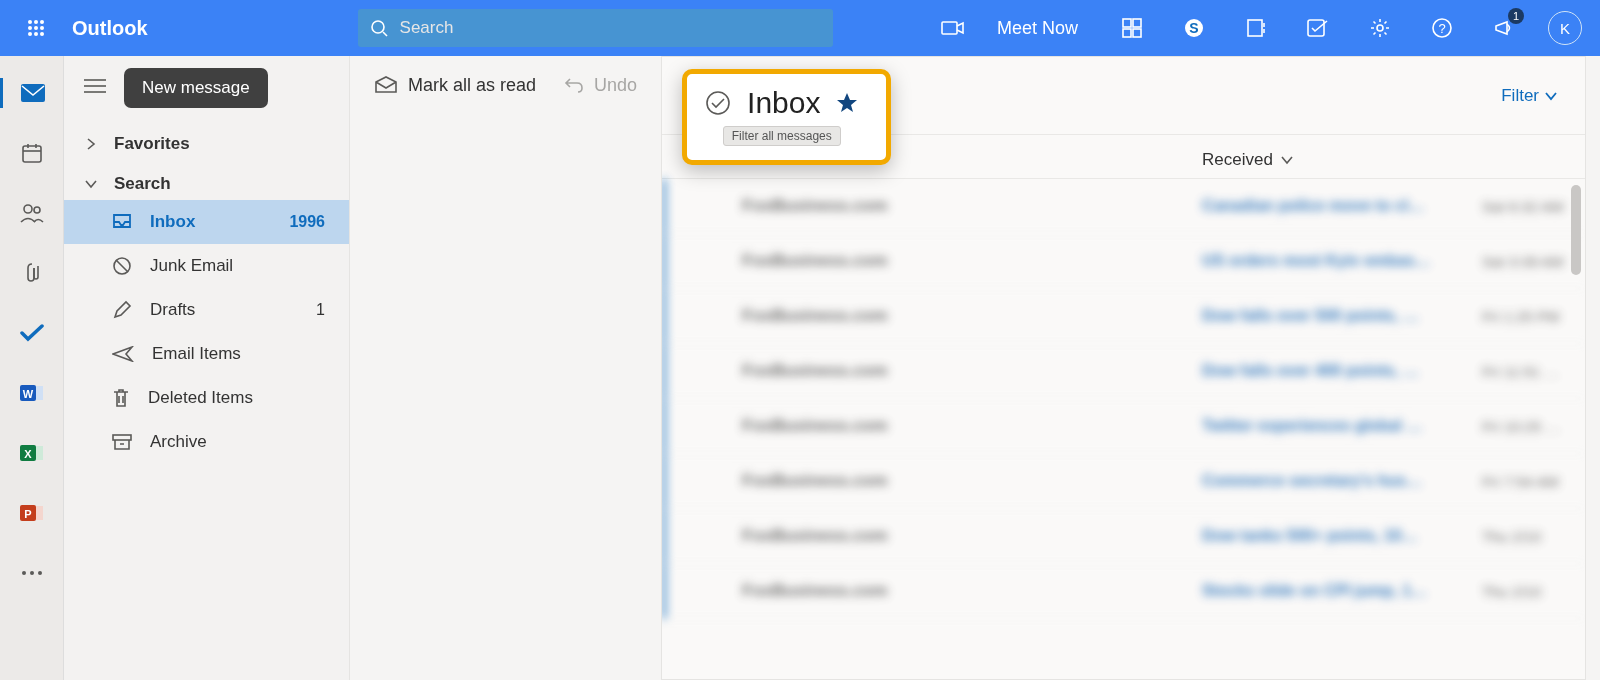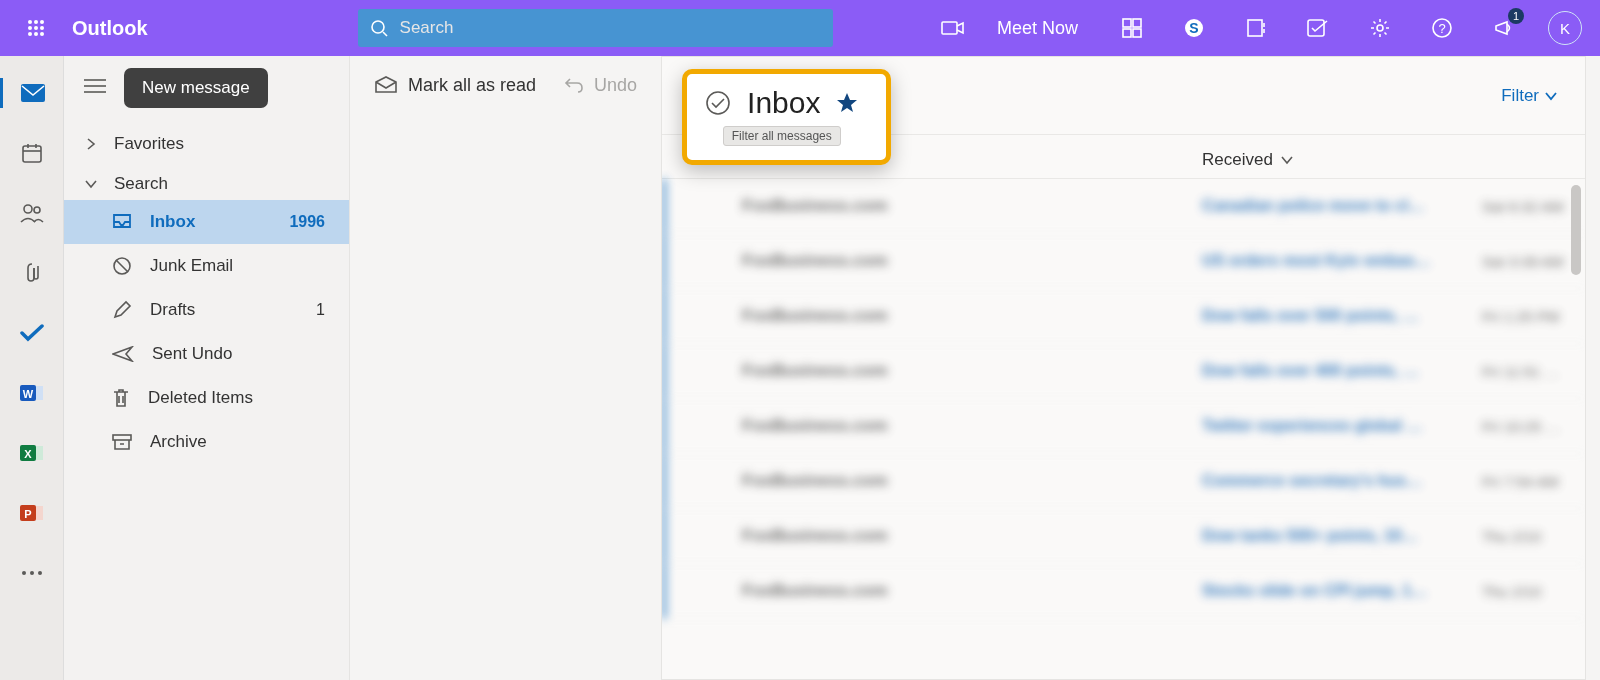--- a/index.html
+++ b/index.html
@@ -1,38 +1,38 @@
 <!DOCTYPE html>
 <html><head>
 <meta charset="utf-8">
 <style>
   *{box-sizing:border-box;margin:0;padding:0;font-family:"Segoe UI",Arial,sans-serif}
   body{width:1600px;height:680px;overflow:hidden;background:#f3f2f1}
   
-  .hdr{height:56px;background:#8b5cf6;display:flex;align-items:center;color:#fff;padding:0 18px;gap:10px}
+  .hdr{height:56px;background:#3b82f6;display:flex;align-items:center;color:#fff;padding:0 18px;gap:10px}
   .waffle{width:36px;height:36px;display:flex;align-items:center;justify-content:center;cursor:pointer}
   .brand{font-size:20px;font-weight:600;margin-left:8px;margin-right:200px}
   .search{width:475px;height:38px;background:#4794d2;border-radius:3px;display:flex;align-items:center;padding:0 12px;color:#fff}
   .search input{background:transparent;border:0;outline:0;color:#fff;font-size:17px;margin-left:12px;flex:1}
   .search input::placeholder{color:#e6e6e6}
   .hdr-right{margin-left:auto;display:flex;align-items:center;gap:26px}
   .hicon{width:36px;height:36px;display:flex;align-items:center;justify-content:center;cursor:pointer;position:relative}
   .meet{font-size:18px;margin-right:10px;cursor:pointer}
   .avatar{width:34px;height:34px;border-radius:50%;border:1.5px solid #cfe3f6;display:flex;align-items:center;justify-content:center;font-size:15px;color:#fff}
   .badge{position:absolute;top:-2px;right:-2px;background:#1b3a63;color:#fff;border-radius:50%;width:16px;height:16px;font-size:11px;display:flex;align-items:center;justify-content:center}
   
   .main{display:flex;height:calc(100% - 56px)}
   .rail{width:64px;background:#eceae8;display:flex;flex-direction:column;align-items:center;padding-top:22px;gap:30px;border-right:1px solid #ddd}
   .rail .ract{border-left:3px solid #0f6cbd}
   .ricon{width:64px;height:30px;display:flex;align-items:center;justify-content:center;cursor:pointer}
   .nav{width:286px;background:#f3f2f1;border-right:1px solid #e5e4e2;padding-top:12px}
   .navtop{display:flex;align-items:center;gap:18px;padding:0 14px 12px 20px}
   .ham{cursor:pointer}
   .newmsg{background:#404040;color:#fff;border:0;padding:10px 18px;font-size:17px;border-radius:7px;cursor:pointer}
-  .navsec{padding:14px 27px 6px 20px;display:flex;align-items:center;gap:16px;font-size:17px;color:#333;font-weight:400;cursor:pointer}
+  .navsec{padding:14px 27px 6px 20px;display:flex;align-items:center;gap:16px;font-size:17px;color:#333;font-weight:700;cursor:pointer}
   .folder{padding:12px 24px 12px 48px;display:flex;align-items:center;gap:18px;font-size:17px;color:#333;cursor:pointer}
   .folder.active{background:#bdd6ee;color:#0f6cbd;font-weight:600}
   .folder .cnt{margin-left:auto;font-size:16px}
   .content{flex:1;display:flex;flex-direction:row;background:#f5f4f3}
   .cmdbar{height:58px;display:flex;align-items:center;padding:0 24px;gap:28px;color:#333;font-size:18px}
   .cmd{display:flex;align-items:center;gap:10px;cursor:pointer}
   .cmd.disabled{color:#a7a6a4}
   .listwrap{flex:1;border:1px solid #e5e4e2;margin:0 14px 0 0;background:#faf9f8;position:relative;overflow:hidden}
   .listhead{height:78px;display:flex;align-items:center;justify-content:flex-end;padding:0 28px;border-bottom:1px solid #e9e8e6}
   .filter{color:#0f6cbd;font-size:17px;cursor:pointer;display:flex;align-items:center;gap:6px}
@@ -251,21 +251,21 @@
       <svg width="20" height="20">
           <path d="M3 17 L5 11 L14 2 L18 6 L9 15 Z" class="sg"></path>
         </svg>
       <span>Drafts</span>
       <span class="cnt">1</span>
     </div>
     <div class="folder">
       <svg width="22" height="16">
           <path d="M1 8 L20 1 L14 8 L20 15 Z" class="sg"></path>
         </svg>
-      <span>Sent Undo</span>
+      <span>Email Items</span>
     </div>
     <div class="folder">
       <svg width="18" height="20">
           <path d="M2 4 H16 M5 4 V18 H13 V4 M7 4 V2 H11 V4 M7 8 V15 M11 8 V15" class="sg"></path>
         </svg>
       <span>Deleted Items</span>
     </div>
     <div class="folder">
       <svg width="20" height="18">
           <rect x="1" y="2" width="18" height="5" class="sg"></rect>

